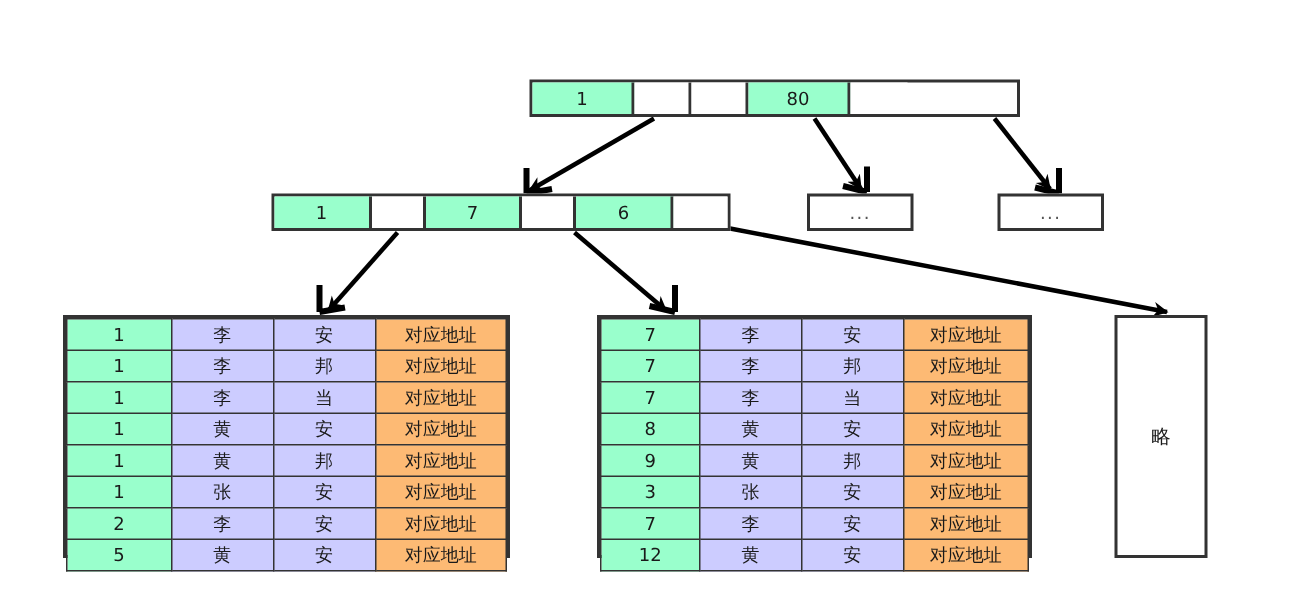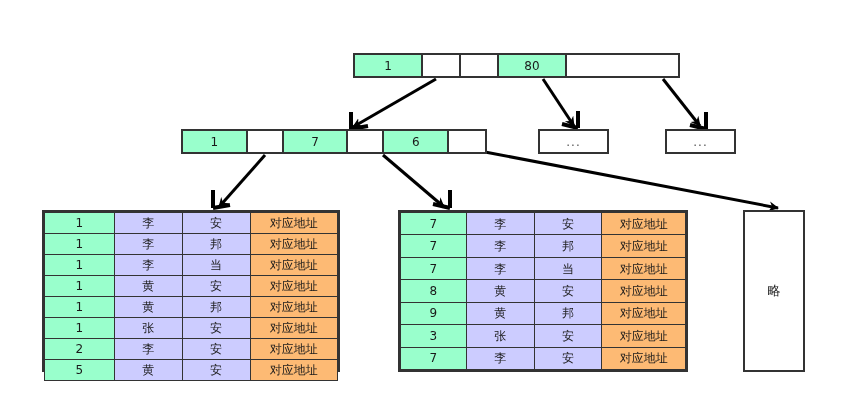--- a/index.html
+++ b/index.html
@@ -254,19 +254,25 @@
             <td class="c-sur">张</td>
             <td class="c-giv">安</td>
             <td class="c-addr">对应地址</td>
           </tr>
           <tr>
             <td class="c-id">7</td>
             <td class="c-sur">李</td>
             <td class="c-giv">安</td>
             <td class="c-addr">对应地址</td>
           </tr>
+          <tr>
+            <td class="c-id">12</td>
+            <td class="c-sur">黄</td>
+            <td class="c-giv">安</td>
+            <td class="c-addr">对应地址</td>
+          </tr>
         </tbody>
       </table>
   </div>
 
   <div class="omit-box" style="left:743px; top:210px; width:62px; height:162px;">略</div>
 
 </div>
 
 </body></html>

